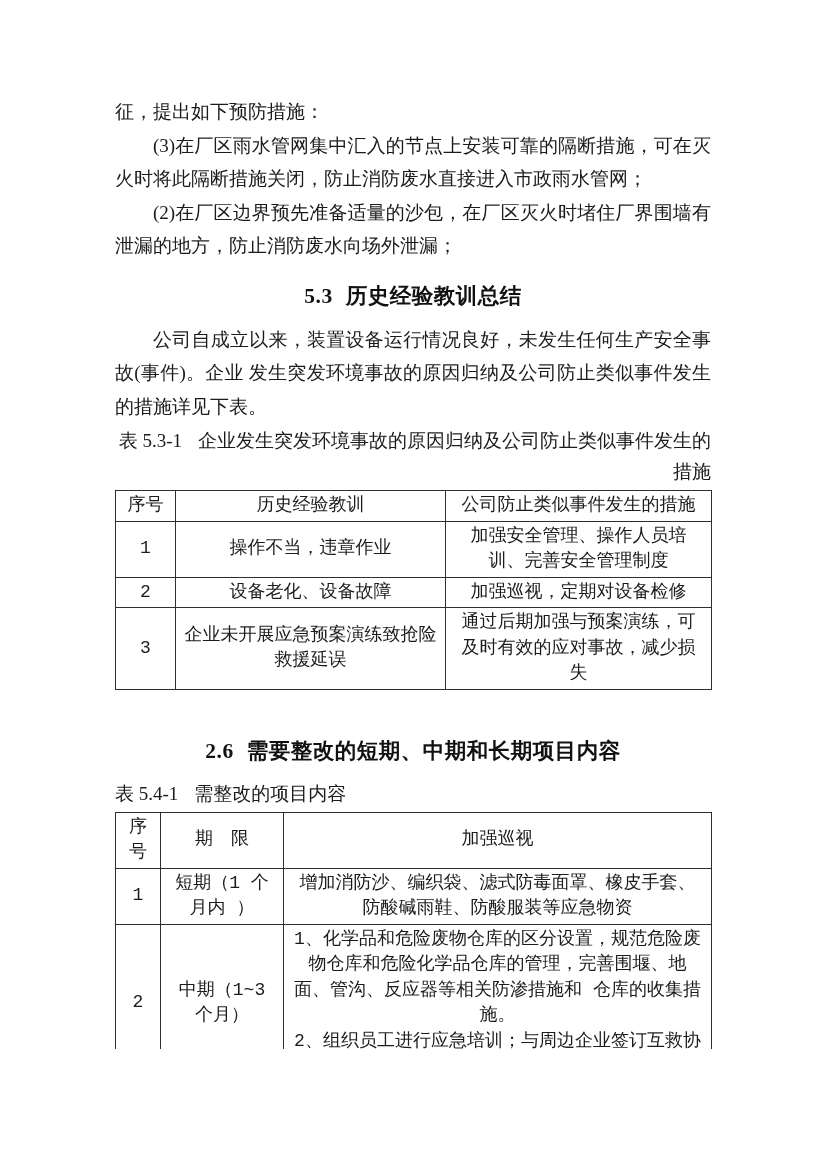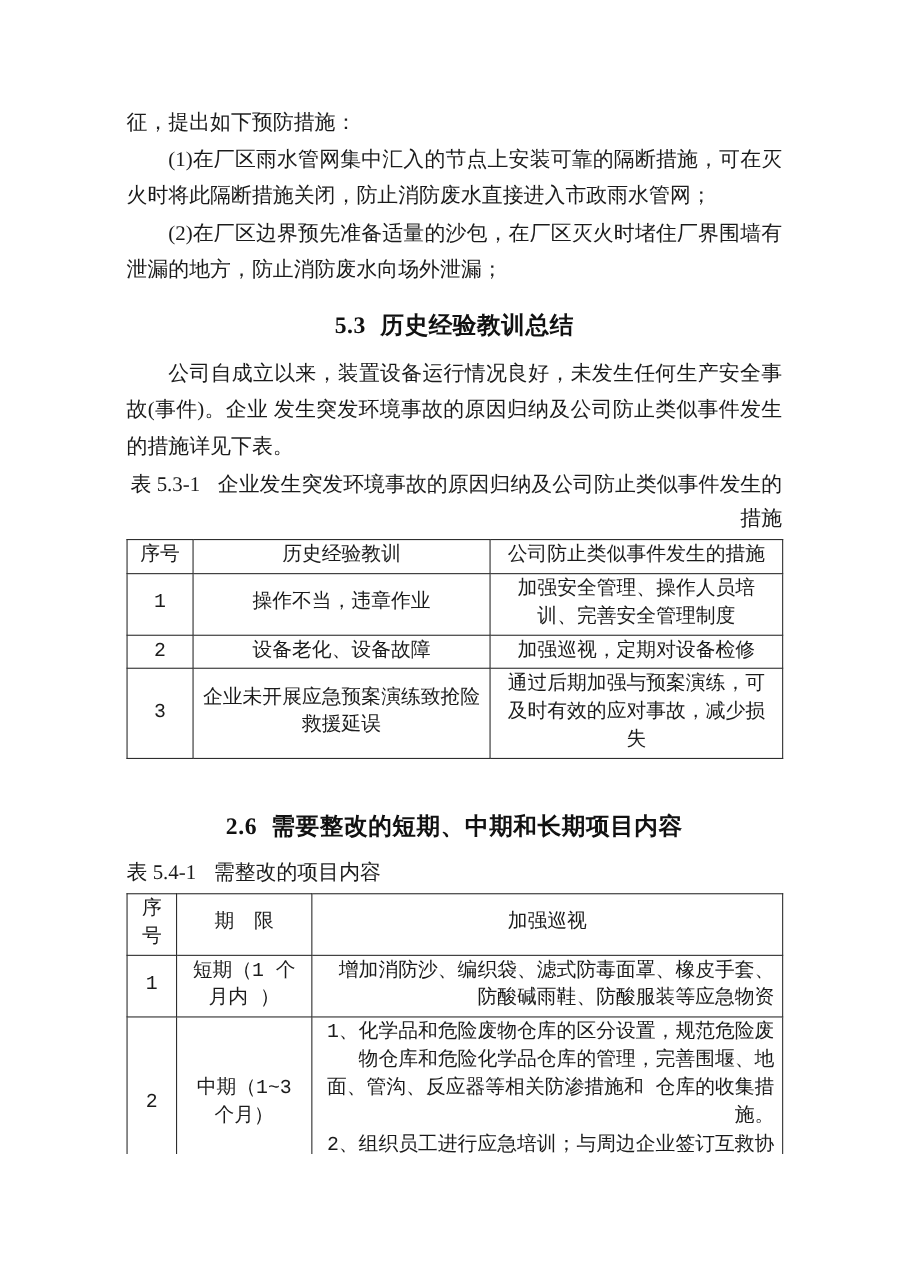--- a/index.html
+++ b/index.html
@@ -63,42 +63,42 @@
     border: 1.2px solid #2e2e2e;
     font-weight: normal;
     padding: 2px 7px;
     line-height: 25.5px;
     text-align: center;
     vertical-align: middle;
     word-break: break-all;
     font-family: Liberation Mono, monospace;
   }
   table.doc-table td.cell-left { text-align: left; }
-  .cell-line { text-align: right; }
+  .cell-line { text-align: center; }
 
   .spacer-after-table { height: 28px; }
 
   .page-footer {
     position: absolute;
     left: 0;
     right: 0;
     top: 1076px;
     text-align: left;
     font-size: 20px;
     color: #222;
   }
 </style>
 </head>
 <body>
 
 <div class="page">
   <div class="content">
 
     <p class="para">征，提出如下预防措施：</p>
-    <p class="para indent">(1)在厂区雨水管网集中汇入的节点上安装可靠的隔断措施，可在灭火时将此隔断措施关闭，防止消防废水直接进入市政雨水管网；</p>
+    <p class="para indent">(3)在厂区雨水管网集中汇入的节点上安装可靠的隔断措施，可在灭火时将此隔断措施关闭，防止消防废水直接进入市政雨水管网；</p>
     <p class="para indent">(2)在厂区边界预先准备适量的沙包，在厂区灭火时堵住厂界围墙有泄漏的地方，防止消防废水向场外泄漏；</p>
 
     <h2 class="section-heading"><span class="h-num">5.3</span><span>历史经验教训总结</span></h2>
 
     <p class="para indent">公司自成立以来，装置设备运行情况良好，未发生任何生产安全事故(事件)。企业 发生突发环境事故的原因归纳及公司防止类似事件发生的措施详见下表。</p>
 
     <p class="table-caption"><span class="cap-label">表 5.3-1</span><span>企业发生突发环境事故的原因归纳及公司防止类似事件发生的措施</span></p>
 
     <table class="doc-table">
       <colgroup>

